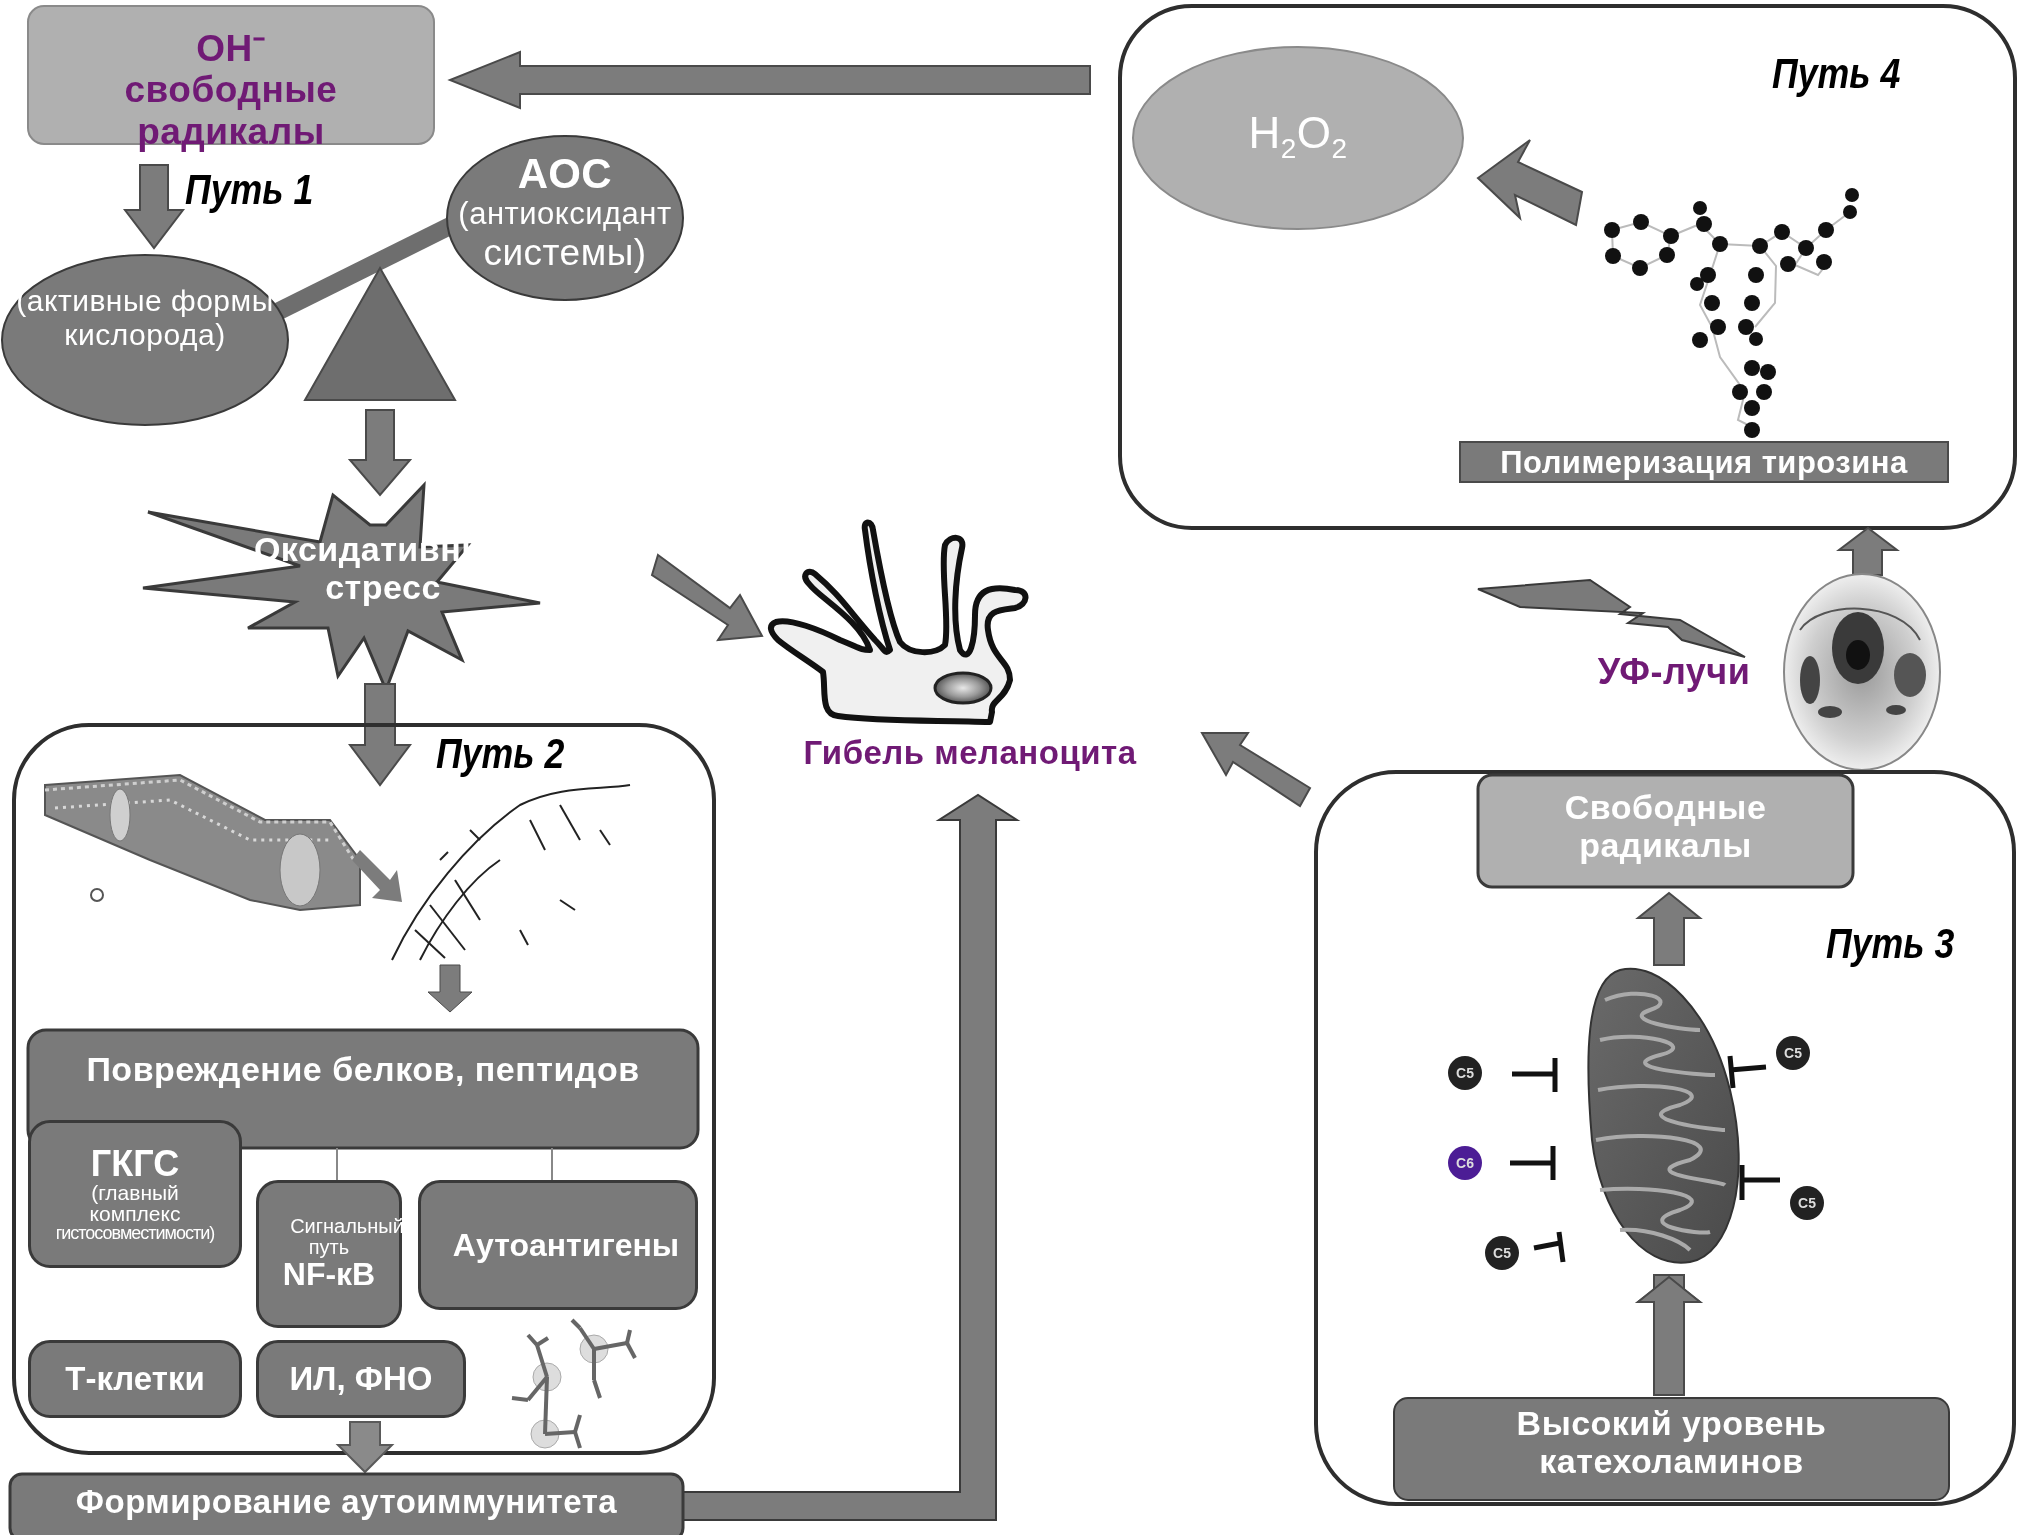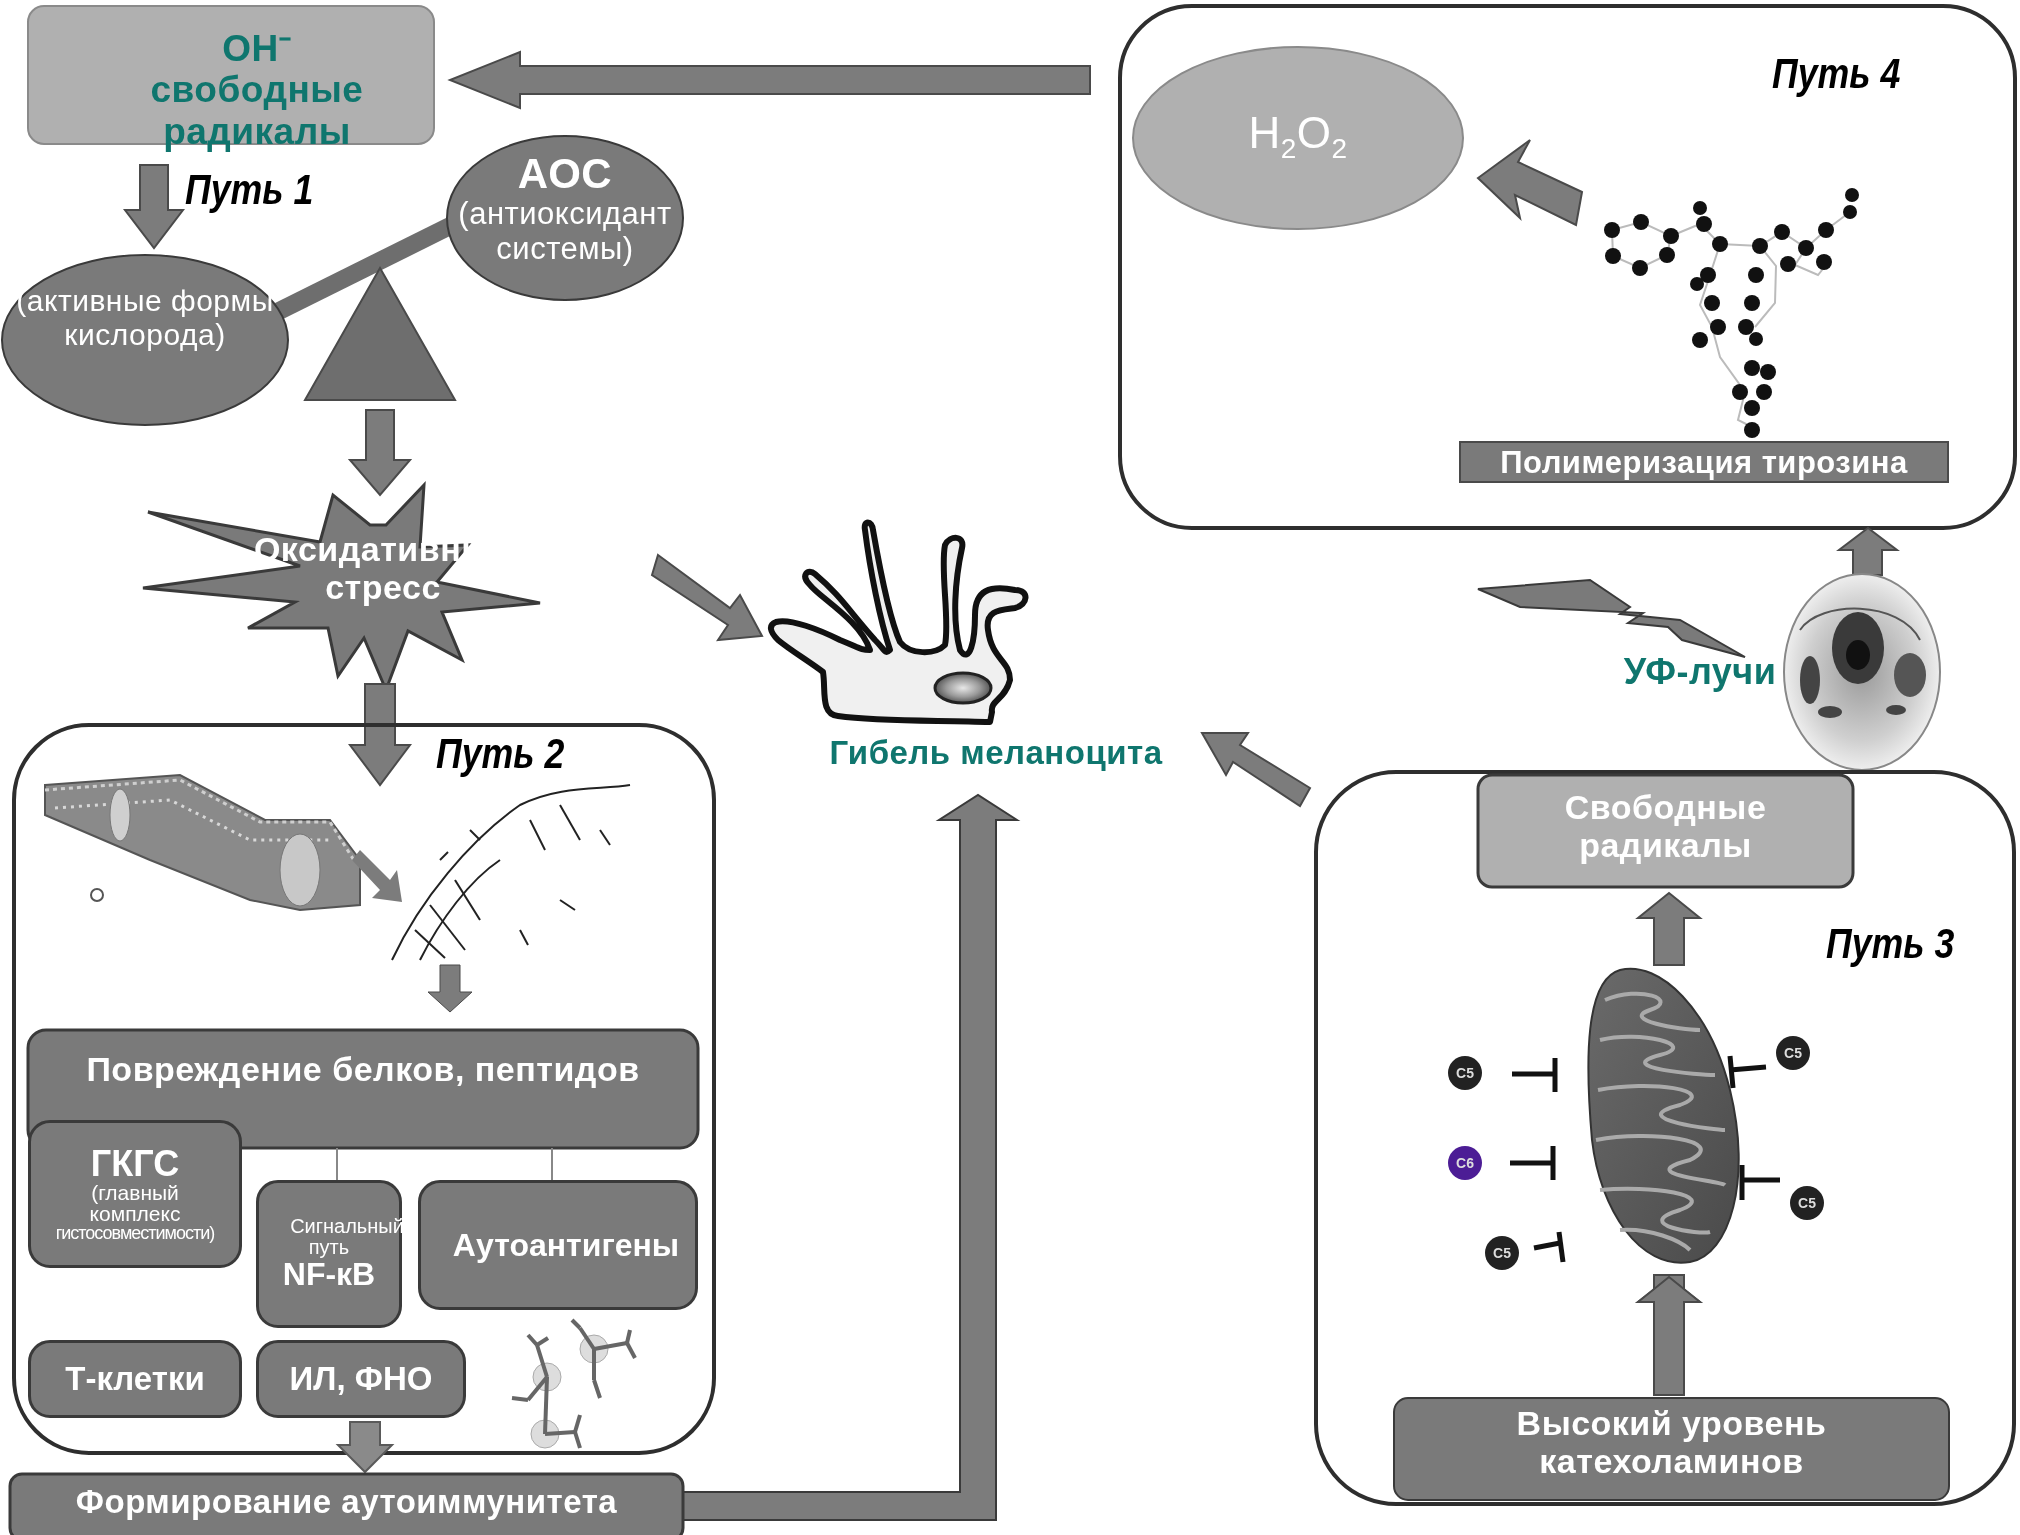--- a/index.html
+++ b/index.html
@@ -1,21 +1,21 @@
 <!DOCTYPE html>
 <html><head>
 <meta charset="utf-8">
 <style>
   html,body{margin:0;padding:0;background:#fff;}
   body{width:2020px;height:1535px;position:relative;overflow:hidden;font-family:"DejaVu Sans Condensed","DejaVu Sans",sans-serif;}
   .abs{position:absolute;}
   svg.canvas{position:absolute;left:0;top:0;}
   .t{position:absolute;text-align:center;font-family:"Liberation Sans Narrow","Liberation Sans",sans-serif;font-weight:bold;letter-spacing:0.5px;line-height:1.12;}
   .w{color:#fff;}
-  .k{color:#0f766e;margin-left:26px;}
+  .k{color:#701a75;}
   .path-label{position:absolute;font-family:"Liberation Sans",sans-serif;font-style:italic;font-weight:bold;font-size:42px;color:#000;transform:scaleX(0.85);transform-origin:left top;}
   .box{position:absolute;box-sizing:border-box;display:flex;align-items:center;justify-content:center;text-align:center;color:#fff;font-family:"Liberation Sans",sans-serif;font-weight:bold;}
   .dark{background:#7a7a7a;border:3px solid #3a3a3a;border-radius:22px;}
   .sub{font-weight:normal;}
 </style>
 </head>
 <body>
 
 <svg class="canvas" width="2020" height="1535" viewBox="0 0 2020 1535">
   <defs>
@@ -235,21 +235,21 @@
 <div class="t k" style="left:28px;top:28px;width:406px;font-size:37px;">
   <div>OH⁻</div>
   <div>свободные радикалы</div>
 </div>
 
 <div class="path-label" style="left:185px;top:166px;">Путь 1</div>
 
 <div class="t w" style="left:447px;top:150px;width:236px;">
   <div style="font-size:42px;">АОС</div>
   <div style="font-size:31px;font-weight:normal;">(антиоксидант</div>
-  <div style="font-size:31px;font-weight:normal;">системы)</div>
+  <div style="font-size:37px;font-weight:normal;">системы)</div>
 </div>
 
 <div class="t w" style="left:2px;top:284px;width:286px;">
   <div style="font-size:30px;font-weight:normal;">(активные формы</div>
   <div style="font-size:30px;font-weight:normal;">кислорода)</div>
 </div>
 
 <div class="t w" style="left:238px;top:530px;width:290px;font-size:34px;">
   <div>Оксидативный</div>
   <div>стресс</div>

